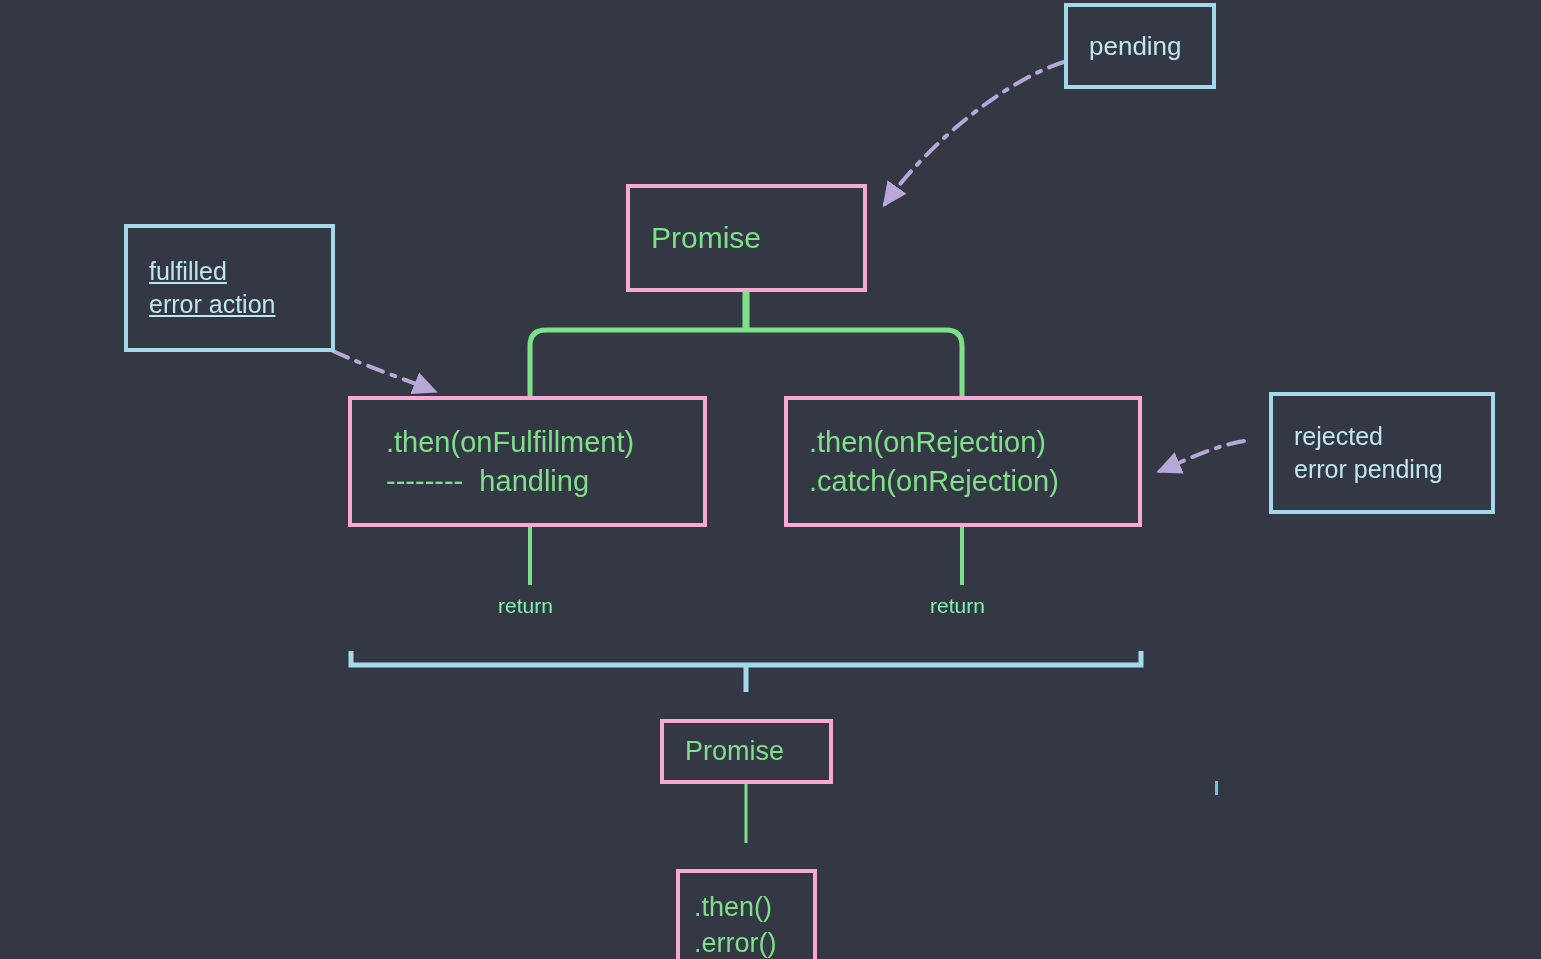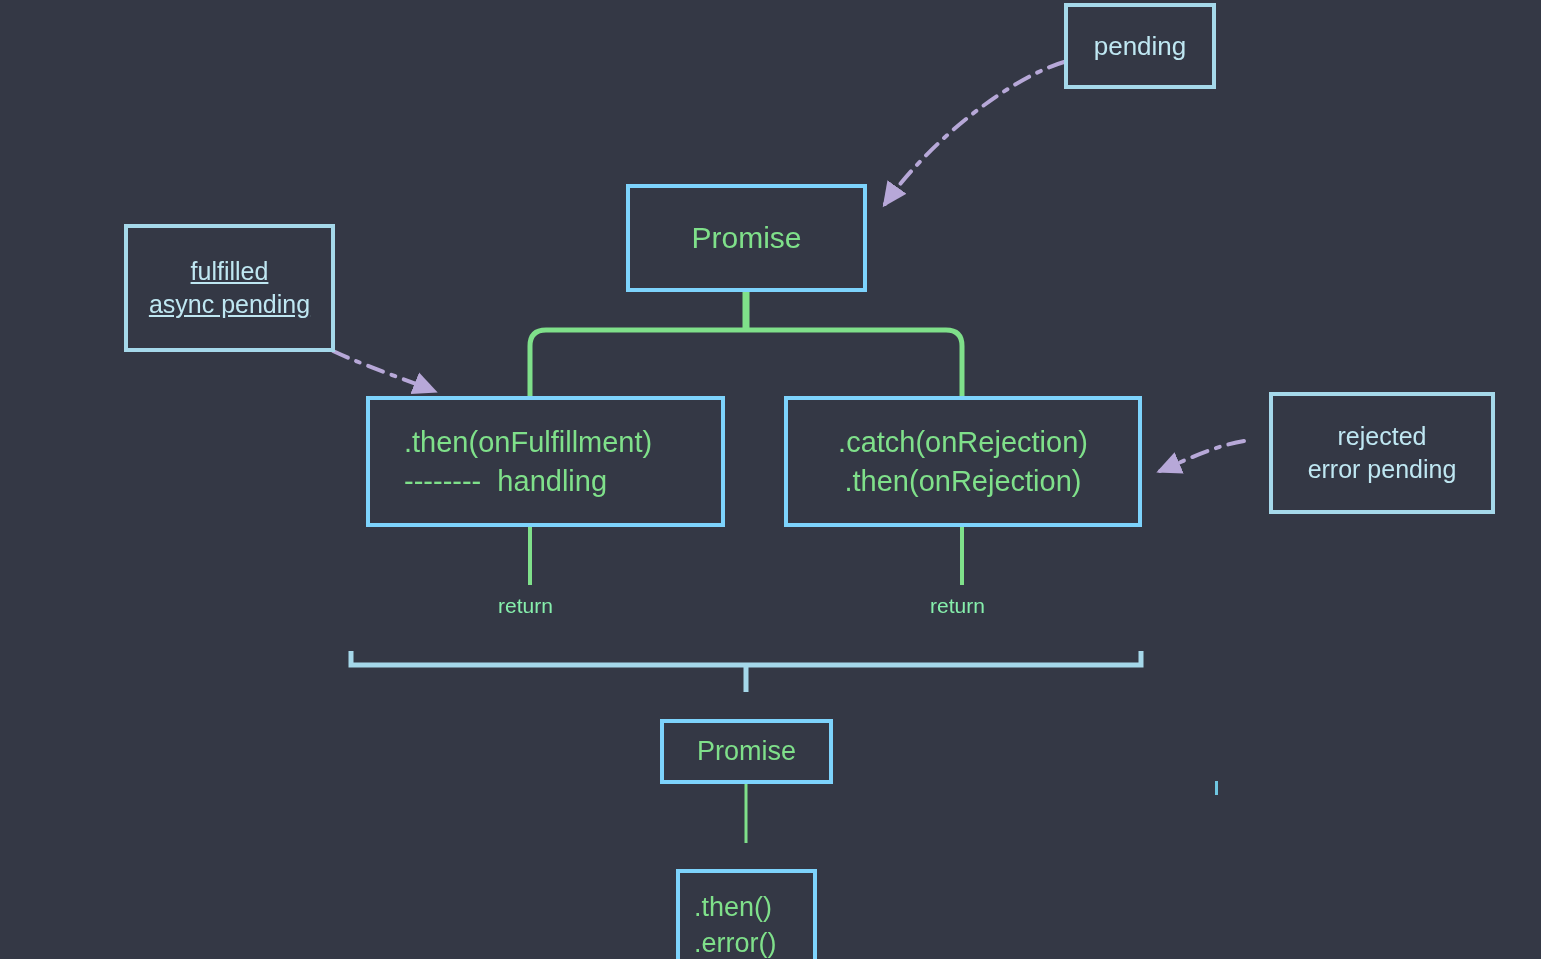--- a/index.html
+++ b/index.html
@@ -26,32 +26,33 @@
     left: 0; top: 0;
     width: 1541px;
     height: 959px;
     overflow: visible;
   }
   .node {
     position: absolute;
     box-sizing: border-box;
     display: flex;
     flex-direction: column;
-    align-items: center;
+    align-items: flex-start;
     justify-content: center;
     text-align: center;
     background: transparent;
     z-index: 5;
+    padding-left: 21px;
   }
   .node .line {
     white-space: pre;
     line-height: 1.32;
   }
   .node-green {
-    border: 4px solid #7dd3fc;
+    border: 4px solid #f9a8d4;
     color: #7fe08a;
   }
   .node-blue {
     border: 4px solid #a5d8ea;
     color: #bfe7f2;
   }
   .edge-label {
     position: absolute;
     color: #86efac;
     font-size: 21px;
@@ -102,36 +103,36 @@
   <div class="node node-blue" style="left:1064px; top:3px; width:152px; height:86px; font-size:26px;">
     <span class="line">pending</span>
   </div>
 
   <div class="node node-green" style="left:626px; top:184px; width:241px; height:108px; font-size:30px;">
     <span class="line">Promise</span>
   </div>
 
   <div class="node node-blue" style="left:124px; top:224px; width:211px; height:128px; font-size:25px;text-decoration:underline;">
     <span class="line">fulfilled</span>
-    <span class="line">async pending</span>
+    <span class="line">error action</span>
   </div>
 
   <div class="node node-blue" style="left:1245px; top:392px; width:226px; height:122px; font-size:25px;margin-left:24px;">
     <span class="line">rejected</span>
     <span class="line">error pending</span>
   </div>
 
-  <div class="node node-green" style="left:366px; top:396px; width:359px; height:131px; font-size:29px; align-items:flex-start; padding-left:34px;">
+  <div class="node node-green" style="left:348px; top:396px; width:359px; height:131px; font-size:29px; align-items:flex-start; padding-left:34px;">
     <span class="line">.then(onFulfillment)</span>
     <span class="line">--------  handling</span>
   </div>
 
   <div class="node node-green" style="left:784px; top:396px; width:358px; height:131px; font-size:29px;">
+    <span class="line">.then(onRejection)</span>
     <span class="line">.catch(onRejection)</span>
-    <span class="line">.then(onRejection)</span>
   </div>
 
   <div class="edge-label" style="left:498px; top:594px;">return</div>
   <div class="edge-label" style="left:930px; top:594px;">return</div>
 
   <div class="node node-green" style="left:660px; top:719px; width:173px; height:65px; font-size:27px;">
     <span class="line">Promise</span>
   </div>
 
   <div class="node node-green" style="left:676px; top:843px; width:141px; height:113px; font-size:27px; align-items:flex-start; padding-left:14px;margin-top:26px;">

